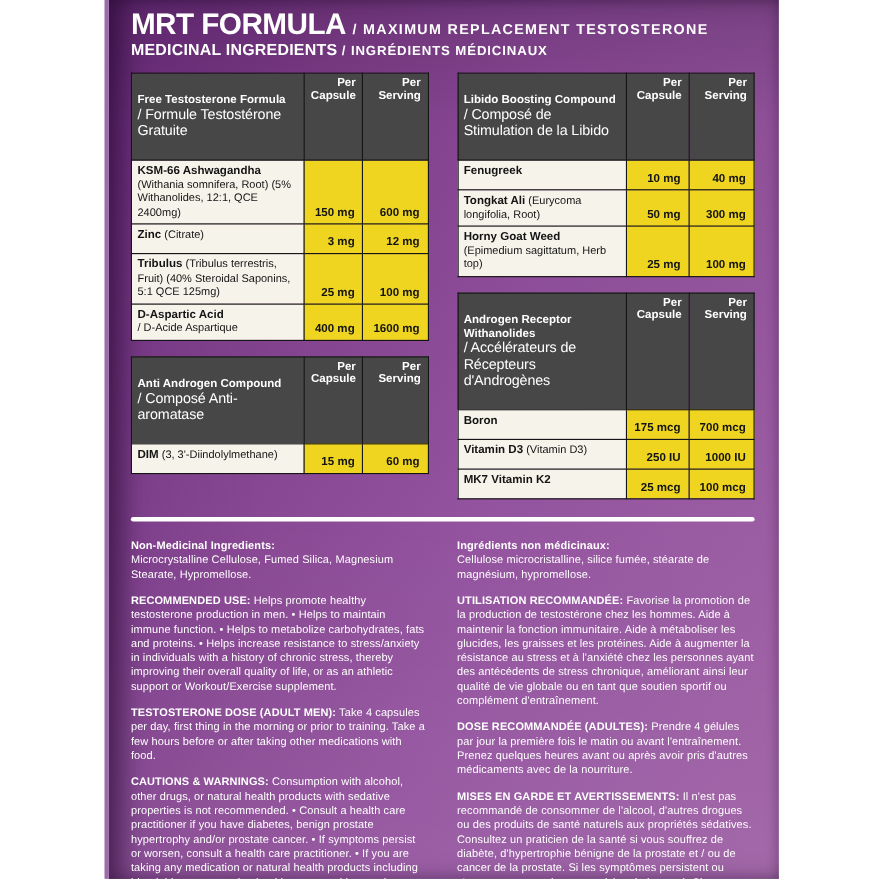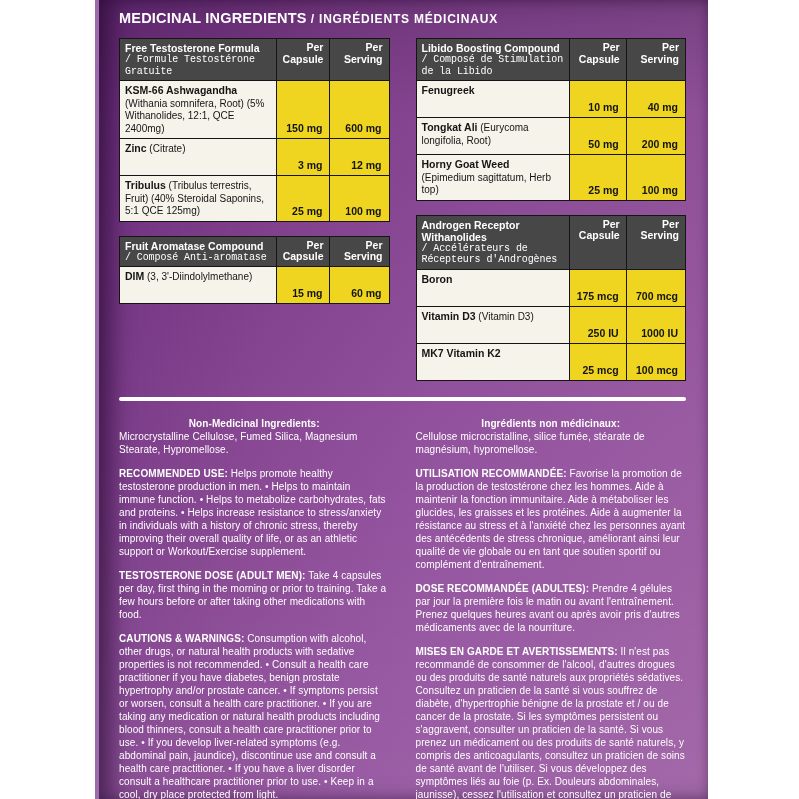--- a/index.html
+++ b/index.html
@@ -22,46 +22,49 @@
   .hdr .t1{font-size:27px;font-weight:bold;letter-spacing:-0.5px;line-height:1.05;}
   .hdr .t1sub{font-size:13px;font-weight:bold;letter-spacing:1.2px;margin-left:6px;}
   .hdr .t2{font-size:14.5px;font-weight:bold;letter-spacing:0.2px;margin-top:2px;}
   .hdr .t2sub{font-size:12px;font-weight:bold;letter-spacing:0.8px;}
   
   .tables{display:flex;gap:26px;}
   .tcol{width:272px;display:flex;flex-direction:column;gap:14px;}
   table.ing{border-collapse:collapse;width:100%;border:1px solid #151515;}
   table.ing th, table.ing td{border:1px solid #151515;}
   th.nh{background:#474747;color:#fff;text-align:left;vertical-align:top;
-        font-size:10.5px;font-weight:bold;padding:3px 5px;line-height:1.15;}
-  th.nh .fr{display:block;font-weight:normal;font-size:10px;letter-spacing:-0.1px;font-family:Liberation Mono, monospace;}
+        font-size:10.5px;font-weight:bold;padding:18px 5px;line-height:1.15;}
+  th.nh .fr{display:block;font-weight:normal;font-size:13px;letter-spacing:-0.1px;}
   th.vh{background:#474747;color:#fff;text-align:right;vertical-align:top;
         font-size:10.5px;font-weight:bold;padding:3px 6px;line-height:1.1;}
   td.nm{background:#f6f3ea;color:#141414;font-size:10px;padding:3px 5px;
         vertical-align:top;line-height:1.25;}
   td.nm b{font-size:10.5px;}
   td.nm .blk{display:block;}
   td.vl{background:#efd520;color:#141414;font-size:10.5px;font-weight:bold;
-        text-align:right;vertical-align:bottom;padding:20px 7px 4px 3px;}
+        text-align:right;vertical-align:bottom;padding:10px 7px 4px 3px;}
   
   .divider{height:4px;background:#ffffff;border-radius:2px;margin:16px 0 16px 0;}
   
   .txtcols{display:flex;gap:26px;color:#fff;}
   .txtcol{width:272px;}
   .para{margin:0 0 11px 0;font-size:10px;line-height:1.3;letter-spacing:0.1px;}
-  .para b{letter-spacing:0.1px;text-align:center;}
+  .para b{letter-spacing:0.1px;}
   .para b.blk{display:block;}
 </style>
 </head>
 <body>
 
 <div class="package">
   <div class="content">
 
     <div class="hdr">
+      <div>
+        <span class="t1">MRT FORMULA</span><span class="t1sub">/ MAXIMUM REPLACEMENT TESTOSTERONE</span>
+      </div>
       <div class="t2">
         <span>MEDICINAL INGREDIENTS</span><span class="t2sub"> / INGRÉDIENTS MÉDICINAUX</span>
       </div>
     </div>
 
     <div class="tables">
 
       <div class="tcol">
 
         <table class="ing">
@@ -86,32 +89,37 @@
             <tr>
               <td class="nm"><b>Zinc</b><span> (Citrate)</span></td>
               <td class="vl">3 mg</td>
               <td class="vl">12 mg</td>
             </tr>
             <tr>
               <td class="nm"><b>Tribulus</b><span> (Tribulus terrestris, Fruit) (40% Steroidal Saponins, 5:1 QCE 125mg)</span></td>
               <td class="vl">25 mg</td>
               <td class="vl">100 mg</td>
             </tr>
+            <tr>
+              <td class="nm"><b>D-Aspartic Acid</b><span class="blk">/ D-Acide Aspartique</span></td>
+              <td class="vl">400 mg</td>
+              <td class="vl">1600 mg</td>
+            </tr>
           </tbody>
         </table>
 
         <table class="ing">
           <colgroup>
               <col style="width:59%">
               <col style="width:19%">
               <col style="width:22%">
             </colgroup>
           <thead>
               <tr>
-            <th class="nh"><span>Fruit Aromatase Compound</span><span class="fr">/ Composé Anti-aromatase</span></th>
+            <th class="nh"><span>Anti Androgen Compound</span><span class="fr">/ Composé Anti-aromatase</span></th>
             <th class="vh">Per Capsule</th>
             <th class="vh">Per Serving</th>
           </tr>
             </thead>
           <tbody>
             <tr>
               <td class="nm"><b>DIM</b><span> (3, 3'-Diindolylmethane)</span></td>
               <td class="vl">15 mg</td>
               <td class="vl">60 mg</td>
             </tr>
@@ -137,21 +145,21 @@
             </thead>
           <tbody>
             <tr>
               <td class="nm"><b>Fenugreek</b><span></span></td>
               <td class="vl">10 mg</td>
               <td class="vl">40 mg</td>
             </tr>
             <tr>
               <td class="nm"><b>Tongkat Ali</b><span> (Eurycoma longifolia, Root)</span></td>
               <td class="vl">50 mg</td>
-              <td class="vl">200 mg</td>
+              <td class="vl">300 mg</td>
             </tr>
             <tr>
               <td class="nm"><b>Horny Goat Weed</b><span> (Epimedium sagittatum, Herb top)</span></td>
               <td class="vl">25 mg</td>
               <td class="vl">100 mg</td>
             </tr>
           </tbody>
         </table>
 
         <table class="ing">

